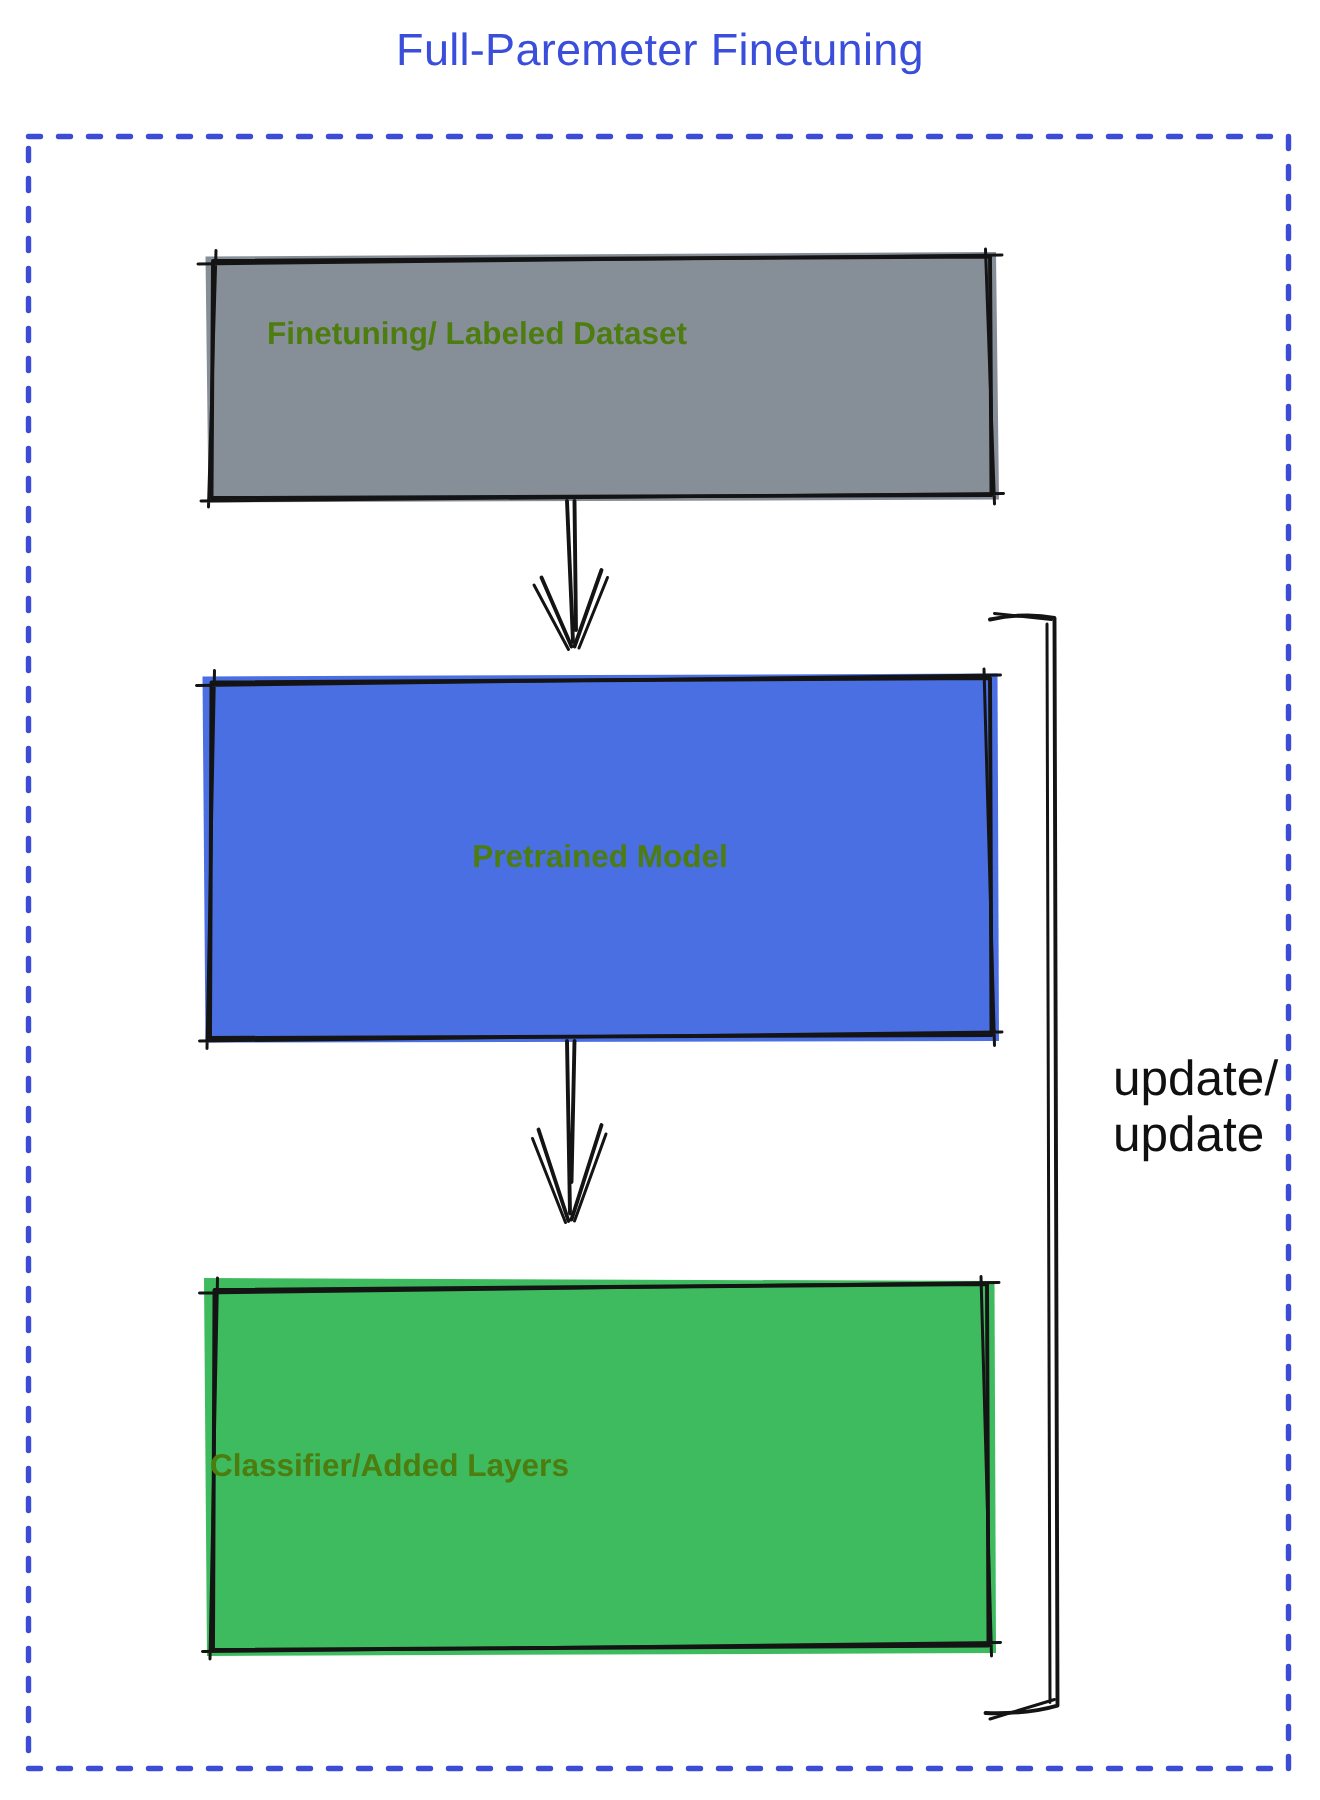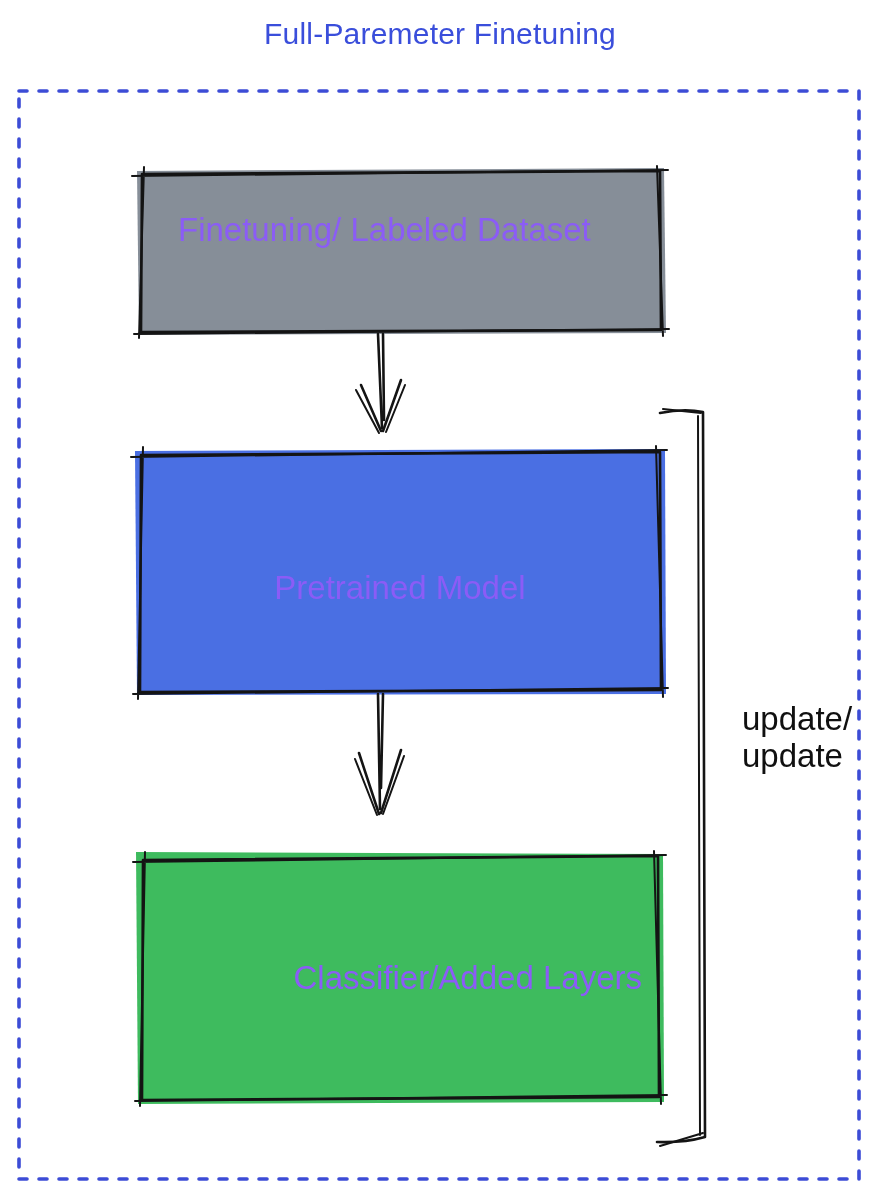--- a/index.html
+++ b/index.html
@@ -5,30 +5,30 @@
   html,body { margin:0; padding:0; background:#ffffff; }
   body { width:880px; height:1200px; font-family:"Liberation Sans", sans-serif; }
   .canvas { position:relative; width:840px; height:1200px; overflow:hidden; background:#ffffff;padding-left:40px; }
   svg.layer { position:absolute; left:0; top:0; width:880px; height:1200px; }
 
   .title {
     position:absolute; left:0; top:17px; width:880px;
     text-align:center; font-size:30px; color:#3A4EDB; letter-spacing:0.2px;
   }
   .box-label {
-    position:absolute; color:#8b5cf6; font-size:33px; white-space:nowrap;
+    position:absolute; color:#4d7c0f; font-size:21px; white-space:nowrap;font-weight:bold;
   }
   .label-dataset { left:178px; top:211px; }
   .label-pretrained {
-    left:138px; top:468px; width:524px; height:240px;
+    left:138px; top:452px; width:524px; height:240px;
     display:flex; align-items:center; justify-content:center;
   }
   .label-classifier {
-    left:122px; top:856px; width:520px; height:244px;
-    display:flex; align-items:center; justify-content:flex-end;
+    left:140px; top:856px; width:520px; height:244px;
+    display:flex; align-items:center; justify-content:flex-start;
   }
   .bracket-label {
     position:absolute; left:742px; top:700px;
     color:#101010; font-size:33px; line-height:37px; white-space:nowrap;
   }
   .sketch { stroke:#141414; fill:none; stroke-linecap:round; stroke-linejoin:round; }
   .sketch-main { stroke-width:2.6; }
   .sketch-thin { stroke-width:2; }
 </style>
 </head>

